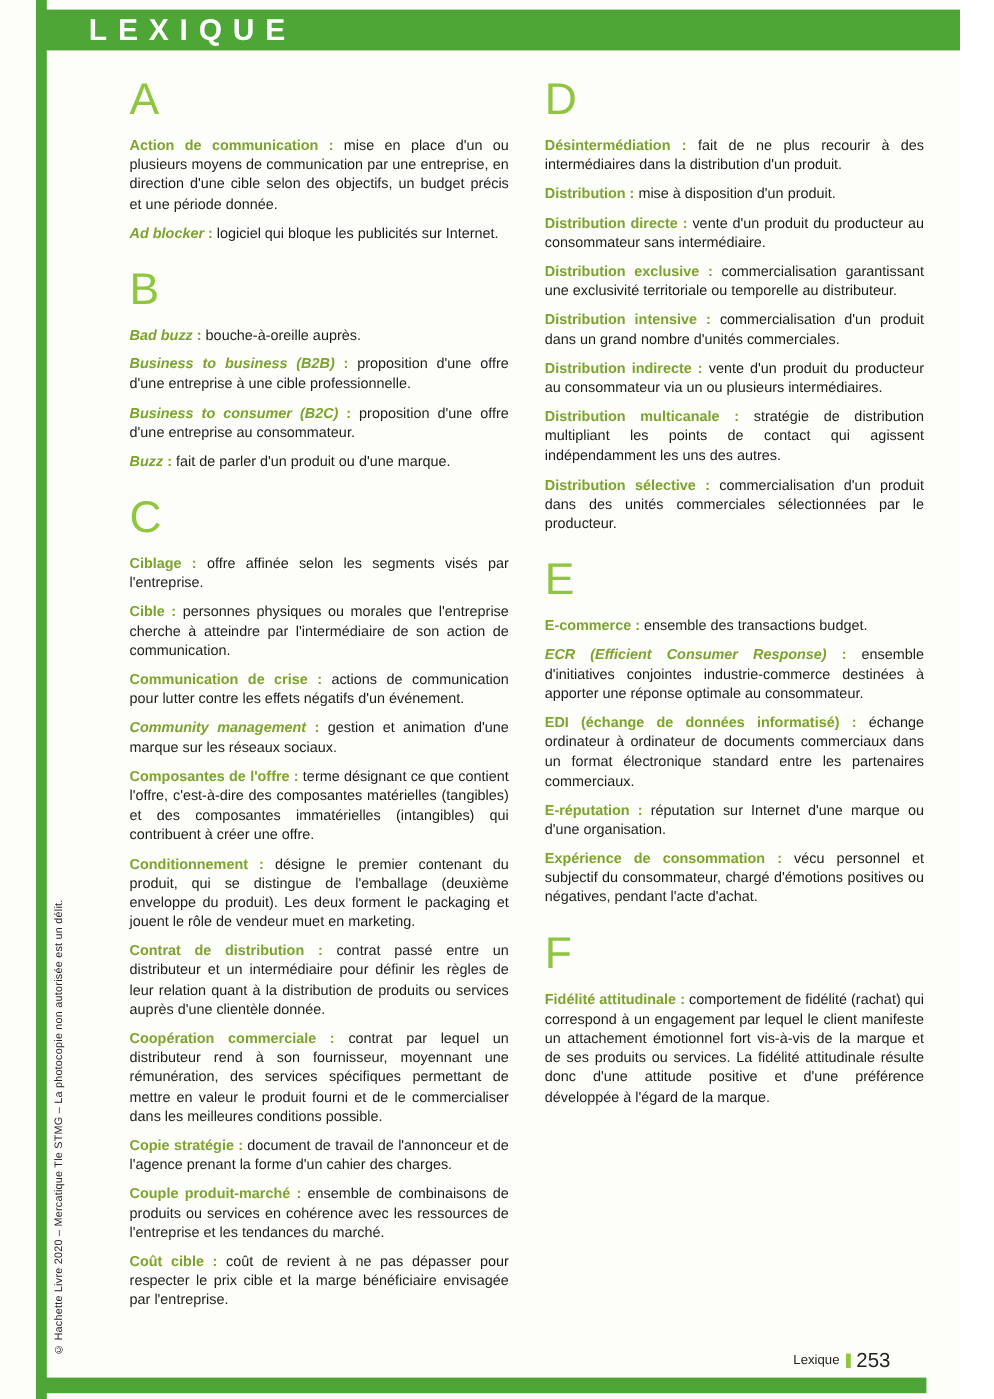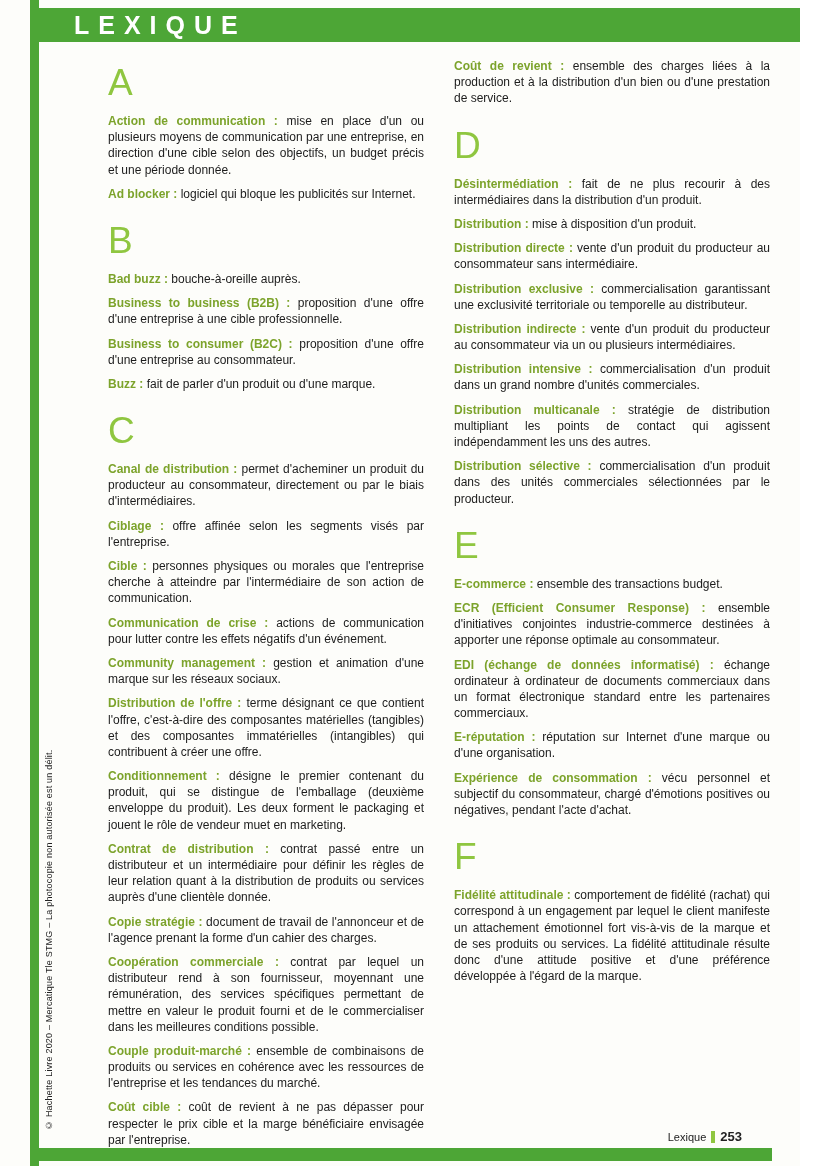--- a/index.html
+++ b/index.html
@@ -67,34 +67,34 @@
   .entry{
     margin:0 0 8px 0;
     font-size:12px;
     line-height:1.35;
     text-align:justify;
   }
   .term{
     color:var(--term-green);
     font-weight:bold;
   }
-  .term.italic{margin-top:44px;}
+  .term.italic{font-style:italic;margin-top:44px;}
   .term-colon{color:var(--term-green);font-weight:bold;}
   .definition{color:var(--ink);}
   
   .footer{
     position:absolute;right:58px;bottom:22px;
     font-size:11px;color:#222;
     display:flex;align-items:center;gap:5px;
   }
   .footer-sep{
     display:inline-block;width:4px;height:12px;
     background:var(--letter-green);
   }
-  .footer-page{font-weight:bold;font-size:13px;}
+  .footer-page{font-weight:normal;font-size:17px;}
   
   .bottom-bar{
     position:absolute;left:30px;bottom:5px;width:742px;height:13px;
     background:var(--header-green);
   }
 </style>
 </head>
 <body>
 
 <div class="page">
@@ -115,46 +115,42 @@
         </section>
         <section class="glossary-section">
           <div class="section-letter">B</div>
           <p class="entry"><span class="term italic">Bad buzz</span><span class="term-colon">&nbsp;: </span><span class="definition">bouche-à-oreille auprès.</span></p>
           <p class="entry"><span class="term italic">Business to business (B2B)</span><span class="term-colon">&nbsp;: </span><span class="definition">proposition d'une offre d'une entreprise à une cible professionnelle.</span></p>
           <p class="entry"><span class="term italic">Business to consumer (B2C)</span><span class="term-colon">&nbsp;: </span><span class="definition">proposition d'une offre d'une entreprise au consommateur.</span></p>
           <p class="entry"><span class="term italic">Buzz</span><span class="term-colon">&nbsp;: </span><span class="definition">fait de parler d'un produit ou d'une marque.</span></p>
         </section>
         <section class="glossary-section">
           <div class="section-letter">C</div>
-          <p class="entry"><span class="term">Canal de distribution</span><span class="term-colon">&nbsp;: </span><span class="definition">permet d'acheminer un produit du producteur au consommateur, directement ou par le biais d'intermédiaires.</span></p>
           <p class="entry"><span class="term">Ciblage</span><span class="term-colon">&nbsp;: </span><span class="definition">offre affinée selon les segments visés par l'entreprise.</span></p>
           <p class="entry"><span class="term">Cible</span><span class="term-colon">&nbsp;: </span><span class="definition">personnes physiques ou morales que l'entreprise cherche à atteindre par l'intermédiaire de son action de communication.</span></p>
           <p class="entry"><span class="term">Communication de crise</span><span class="term-colon">&nbsp;: </span><span class="definition">actions de communication pour lutter contre les effets négatifs d'un événement.</span></p>
           <p class="entry"><span class="term italic">Community management</span><span class="term-colon">&nbsp;: </span><span class="definition">gestion et animation d'une marque sur les réseaux sociaux.</span></p>
-          <p class="entry"><span class="term">Distribution de l'offre</span><span class="term-colon">&nbsp;: </span><span class="definition">terme désignant ce que contient l'offre, c'est-à-dire des composantes matérielles (tangibles) et des composantes immatérielles (intangibles) qui contribuent à créer une offre.</span></p>
+          <p class="entry"><span class="term">Composantes de l'offre</span><span class="term-colon">&nbsp;: </span><span class="definition">terme désignant ce que contient l'offre, c'est-à-dire des composantes matérielles (tangibles) et des composantes immatérielles (intangibles) qui contribuent à créer une offre.</span></p>
           <p class="entry"><span class="term">Conditionnement</span><span class="term-colon">&nbsp;: </span><span class="definition">désigne le premier contenant du produit, qui se distingue de l'emballage (deuxième enveloppe du produit). Les deux forment le packaging et jouent le rôle de vendeur muet en marketing.</span></p>
           <p class="entry"><span class="term">Contrat de distribution</span><span class="term-colon">&nbsp;: </span><span class="definition">contrat passé entre un distributeur et un intermédiaire pour définir les règles de leur relation quant à la distribution de produits ou services auprès d'une clientèle donnée.</span></p>
+          <p class="entry"><span class="term">Coopération commerciale</span><span class="term-colon">&nbsp;: </span><span class="definition">contrat par lequel un distributeur rend à son fournisseur, moyennant une rémunération, des services spécifiques permettant de mettre en valeur le produit fourni et de le commercialiser dans les meilleures conditions possible.</span></p>
           <p class="entry"><span class="term">Copie stratégie</span><span class="term-colon">&nbsp;: </span><span class="definition">document de travail de l'annonceur et de l'agence prenant la forme d'un cahier des charges.</span></p>
-          <p class="entry"><span class="term">Coopération commerciale</span><span class="term-colon">&nbsp;: </span><span class="definition">contrat par lequel un distributeur rend à son fournisseur, moyennant une rémunération, des services spécifiques permettant de mettre en valeur le produit fourni et de le commercialiser dans les meilleures conditions possible.</span></p>
           <p class="entry"><span class="term">Couple produit-marché</span><span class="term-colon">&nbsp;: </span><span class="definition">ensemble de combinaisons de produits ou services en cohérence avec les ressources de l'entreprise et les tendances du marché.</span></p>
           <p class="entry"><span class="term">Coût cible</span><span class="term-colon">&nbsp;: </span><span class="definition">coût de revient à ne pas dépasser pour respecter le prix cible et la marge bénéficiaire envisagée par l'entreprise.</span></p>
         </section>
       </div>
     <div class="column" id="col-1">
         <section class="glossary-section">
-          <p class="entry"><span class="term">Coût de revient</span><span class="term-colon">&nbsp;: </span><span class="definition">ensemble des charges liées à la production et à la distribution d'un bien ou d'une prestation de service.</span></p>
-        </section>
-        <section class="glossary-section">
           <div class="section-letter">D</div>
           <p class="entry"><span class="term">Désintermédiation</span><span class="term-colon">&nbsp;: </span><span class="definition">fait de ne plus recourir à des intermédiaires dans la distribution d'un produit.</span></p>
           <p class="entry"><span class="term">Distribution</span><span class="term-colon">&nbsp;: </span><span class="definition">mise à disposition d'un produit.</span></p>
           <p class="entry"><span class="term">Distribution directe</span><span class="term-colon">&nbsp;: </span><span class="definition">vente d'un produit du producteur au consommateur sans intermédiaire.</span></p>
           <p class="entry"><span class="term">Distribution exclusive</span><span class="term-colon">&nbsp;: </span><span class="definition">commercialisation garantissant une exclusivité territoriale ou temporelle au distributeur.</span></p>
+          <p class="entry"><span class="term">Distribution intensive</span><span class="term-colon">&nbsp;: </span><span class="definition">commercialisation d'un produit dans un grand nombre d'unités commerciales.</span></p>
           <p class="entry"><span class="term">Distribution indirecte</span><span class="term-colon">&nbsp;: </span><span class="definition">vente d'un produit du producteur au consommateur via un ou plusieurs intermédiaires.</span></p>
-          <p class="entry"><span class="term">Distribution intensive</span><span class="term-colon">&nbsp;: </span><span class="definition">commercialisation d'un produit dans un grand nombre d'unités commerciales.</span></p>
           <p class="entry"><span class="term">Distribution multicanale</span><span class="term-colon">&nbsp;: </span><span class="definition">stratégie de distribution multipliant les points de contact qui agissent indépendamment les uns des autres.</span></p>
           <p class="entry"><span class="term">Distribution sélective</span><span class="term-colon">&nbsp;: </span><span class="definition">commercialisation d'un produit dans des unités commerciales sélectionnées par le producteur.</span></p>
         </section>
         <section class="glossary-section">
           <div class="section-letter">E</div>
           <p class="entry"><span class="term">E-commerce</span><span class="term-colon">&nbsp;: </span><span class="definition">ensemble des transactions budget.</span></p>
           <p class="entry"><span class="term italic">ECR (Efficient Consumer Response)</span><span class="term-colon">&nbsp;: </span><span class="definition">ensemble d'initiatives conjointes industrie-commerce destinées à apporter une réponse optimale au consommateur.</span></p>
           <p class="entry"><span class="term">EDI (échange de données informatisé)</span><span class="term-colon">&nbsp;: </span><span class="definition">échange ordinateur à ordinateur de documents commerciaux dans un format électronique standard entre les partenaires commerciaux.</span></p>
           <p class="entry"><span class="term">E-réputation</span><span class="term-colon">&nbsp;: </span><span class="definition">réputation sur Internet d'une marque ou d'une organisation.</span></p>
           <p class="entry"><span class="term">Expérience de consommation</span><span class="term-colon">&nbsp;: </span><span class="definition">vécu personnel et subjectif du consommateur, chargé d'émotions positives ou négatives, pendant l'acte d'achat.</span></p>

